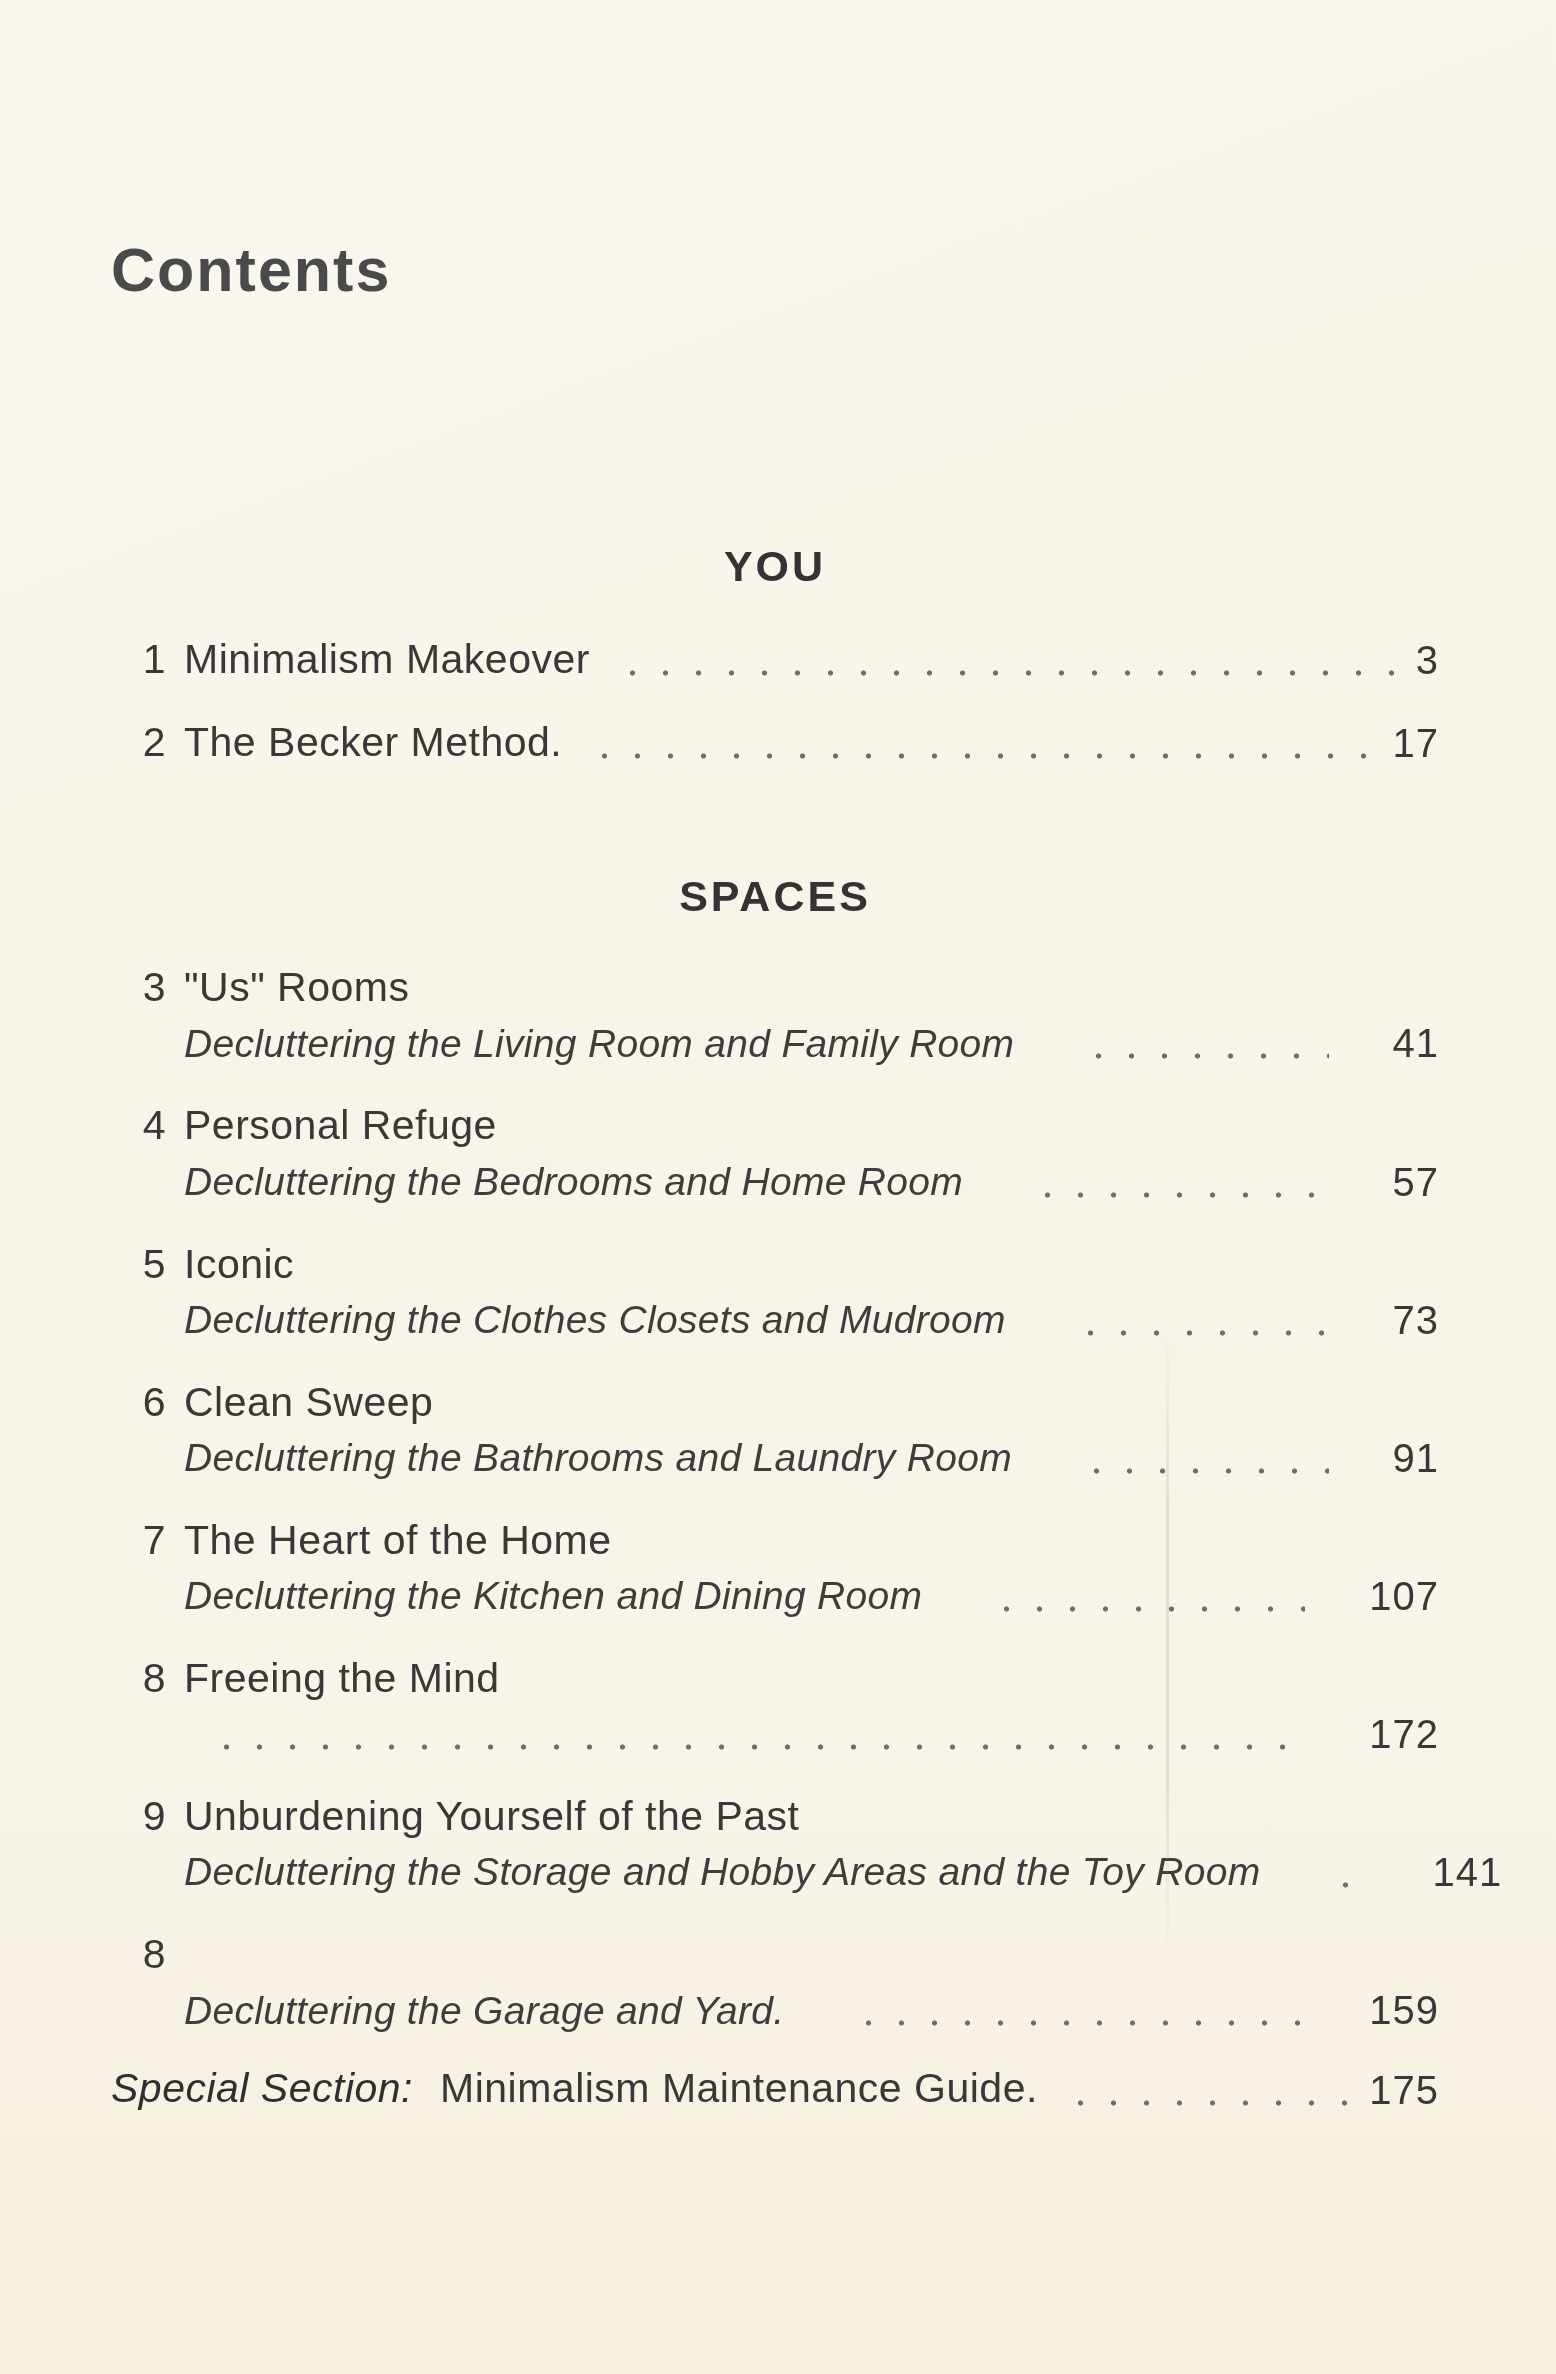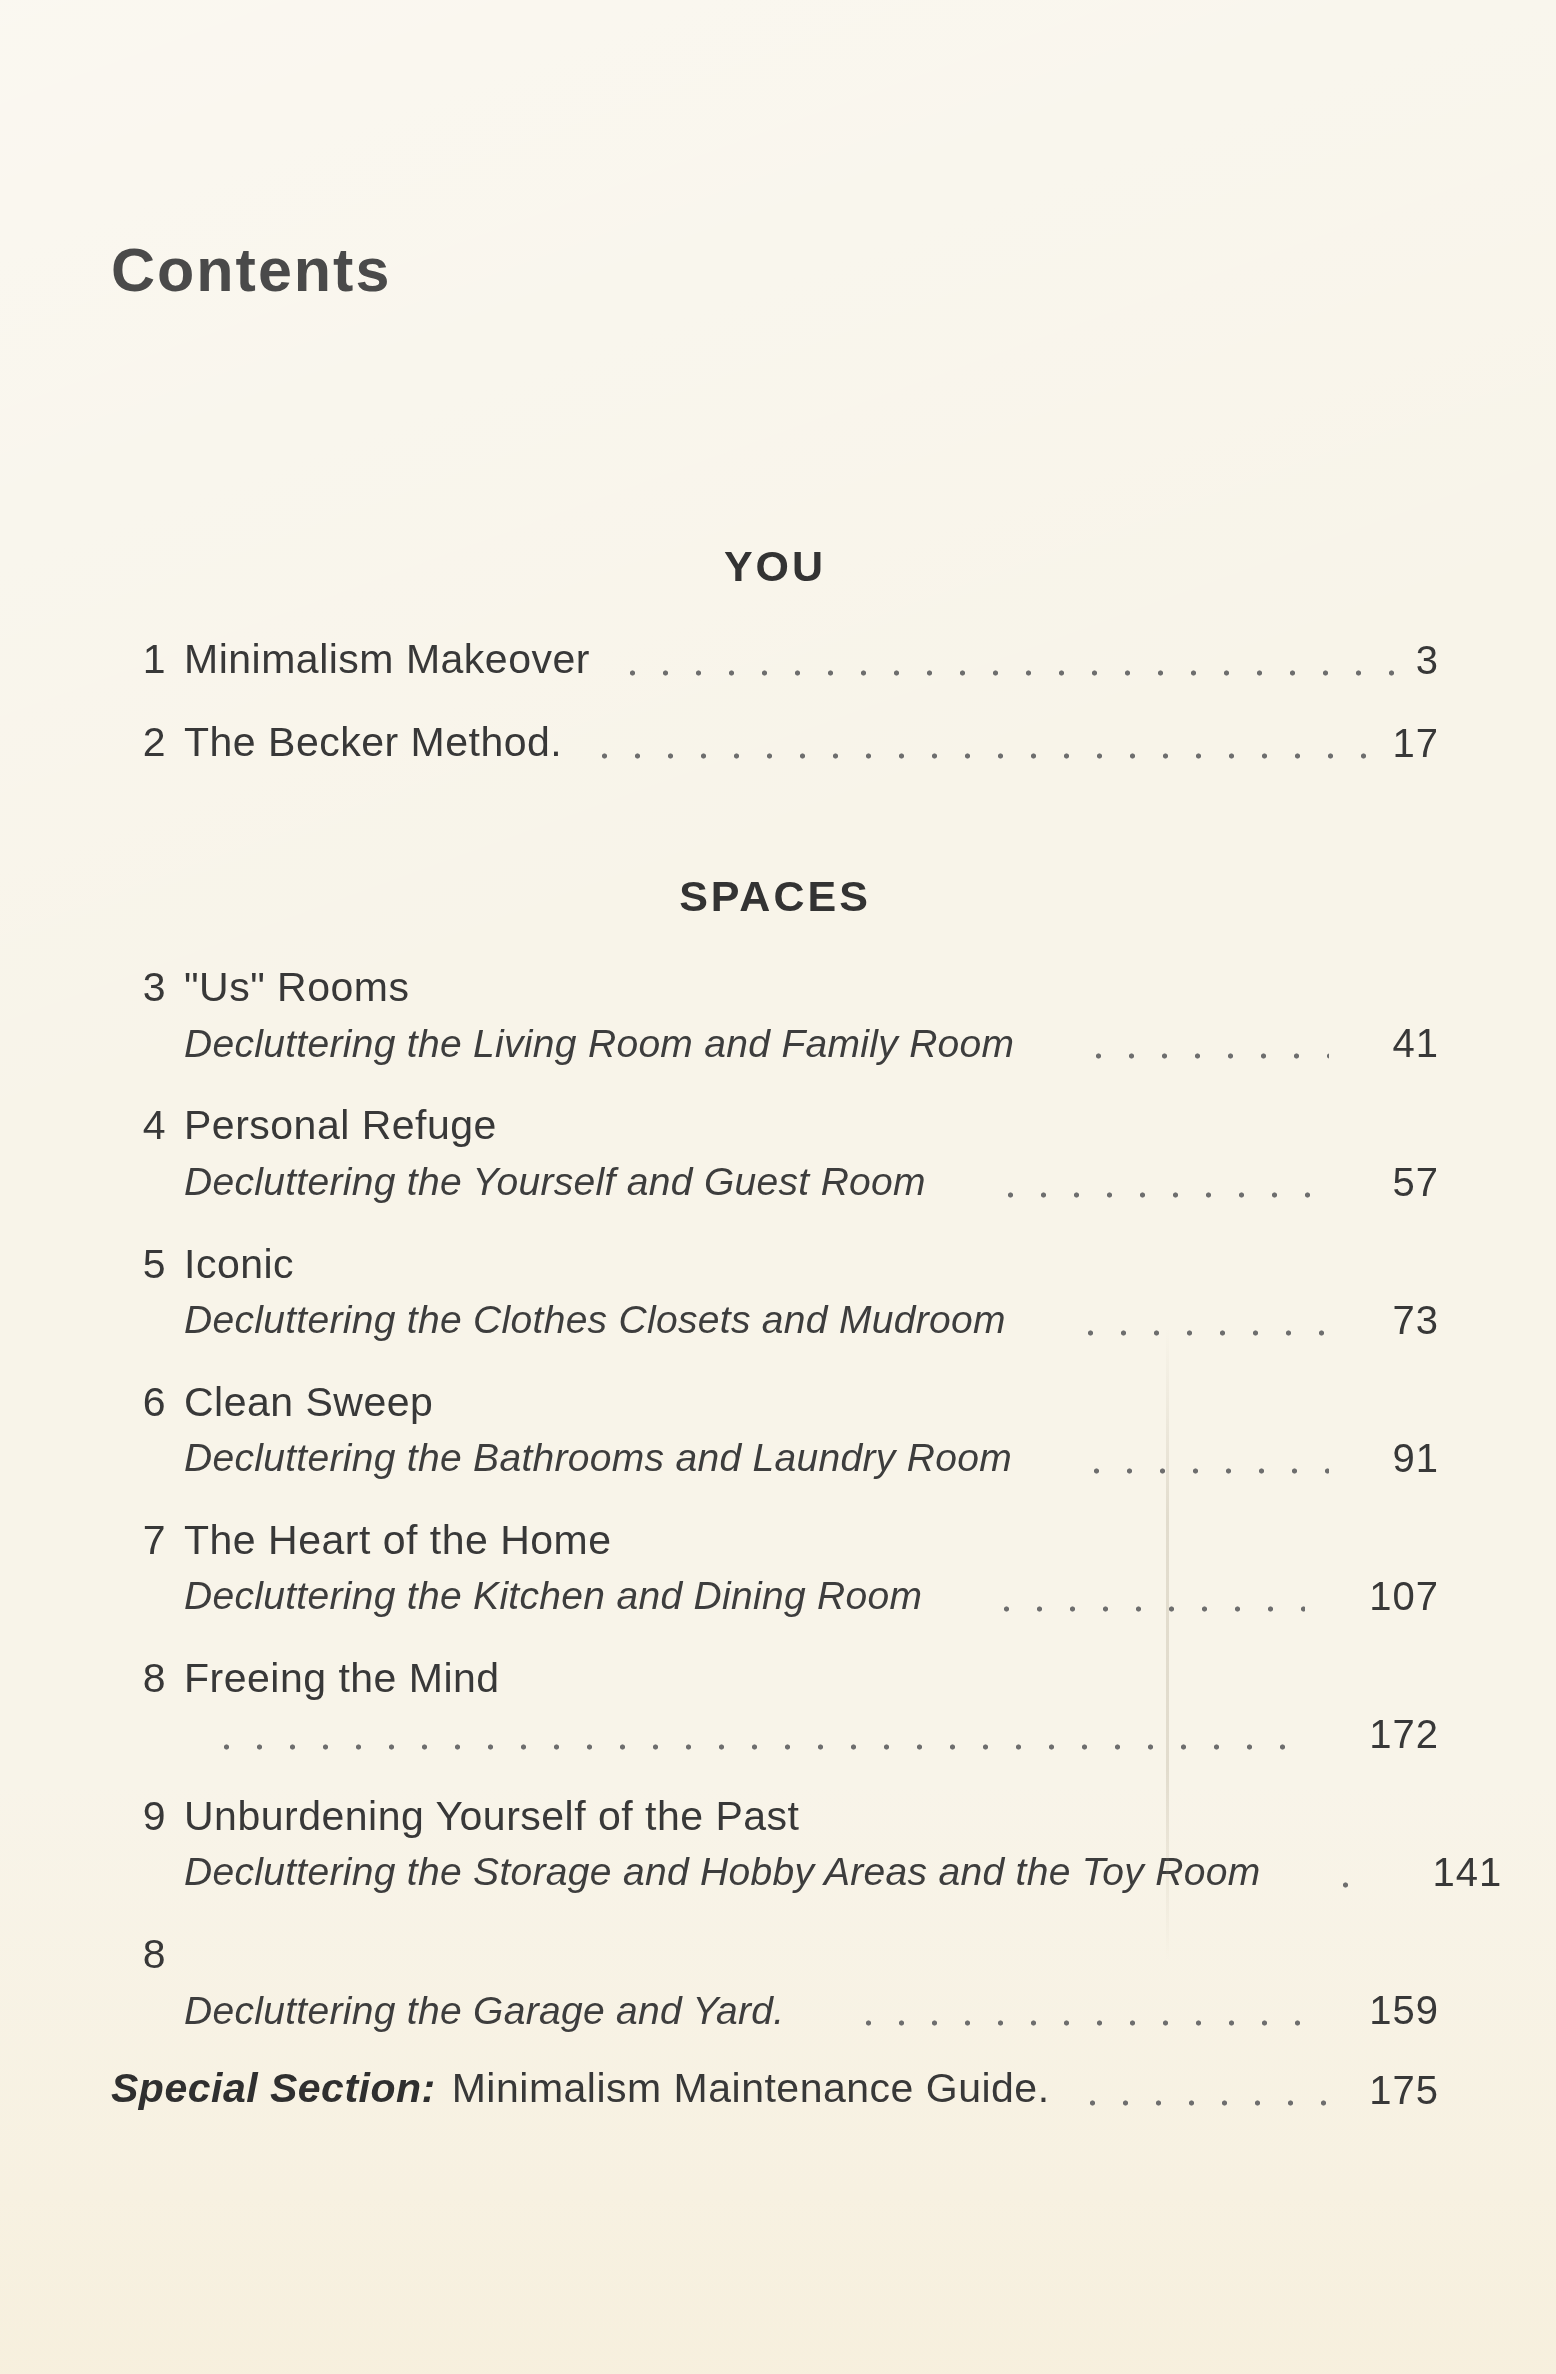--- a/index.html
+++ b/index.html
@@ -89,24 +89,24 @@
   .page-num {
     font-size: 40px;
     letter-spacing: 1px;
     white-space: nowrap;
   }
   .special-row {
     margin-top: 32px;
     font-size: 41px;
   }
   .special-label {
-    font-weight: 700;
+    font-weight: 400;
     font-style: italic;
     letter-spacing: 0.5px;
-    margin-right: 16px;
+    margin-right: 27px;
     white-space: nowrap;
     color: #2f2f2f;
   }
   .special-title { letter-spacing: 0.5px; white-space: nowrap; }
   .scan-crease {
     position: absolute;
     left: 1166px;
     top: 1327px;
     width: 3px;
     height: 634px;
@@ -156,21 +156,21 @@
             <span class="leader"></span>
             <span class="page-num">41</span>
           </div>
         </div>
         <div class="toc-entry">
           <div class="title-row">
             <span class="entry-num">4</span>
             <span class="entry-title">Personal Refuge</span>
           </div>
           <div class="subtitle-row">
-            <span class="entry-subtitle">Decluttering the Yourself and Guest Room</span>
+            <span class="entry-subtitle">Decluttering the Bedrooms and Home Room</span>
             <span class="leader"></span>
             <span class="page-num">57</span>
           </div>
         </div>
         <div class="toc-entry">
           <div class="title-row">
             <span class="entry-num">5</span>
             <span class="entry-title">Iconic</span>
           </div>
           <div class="subtitle-row">

